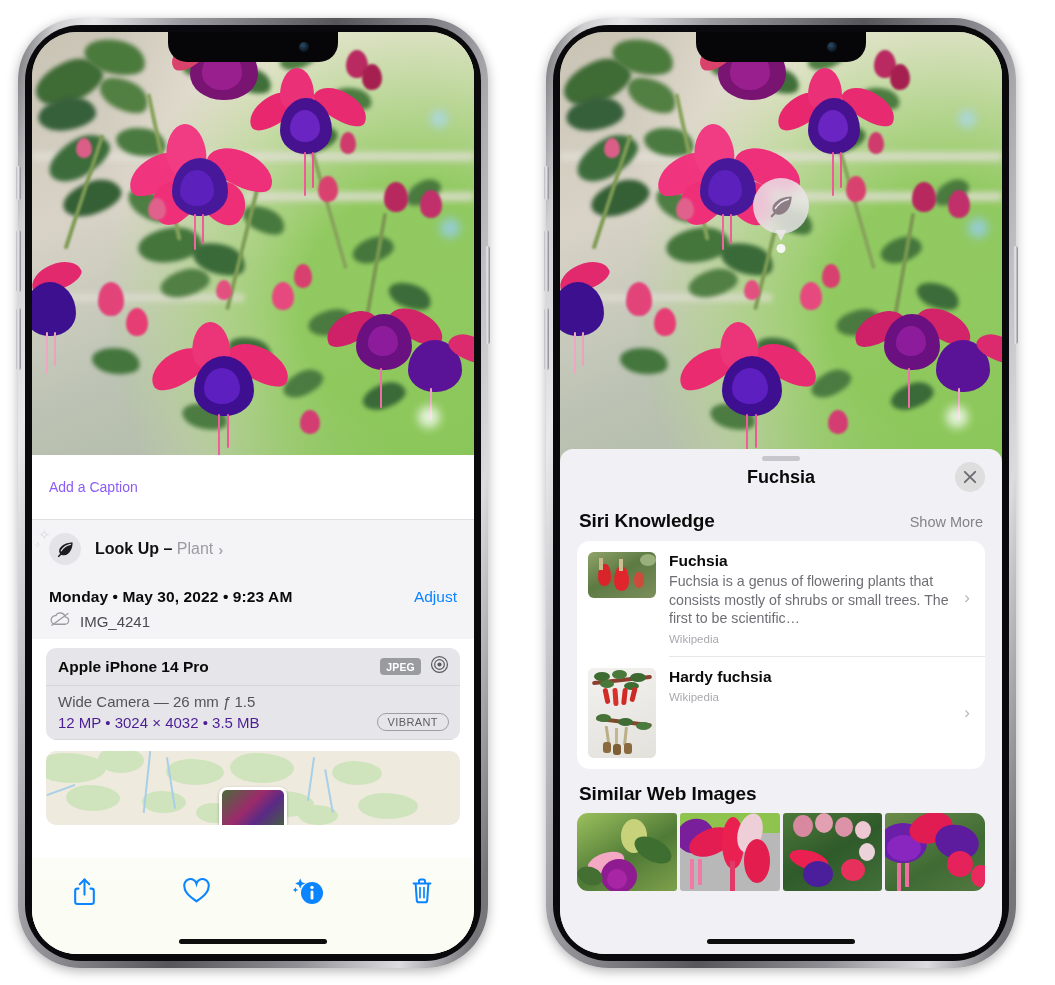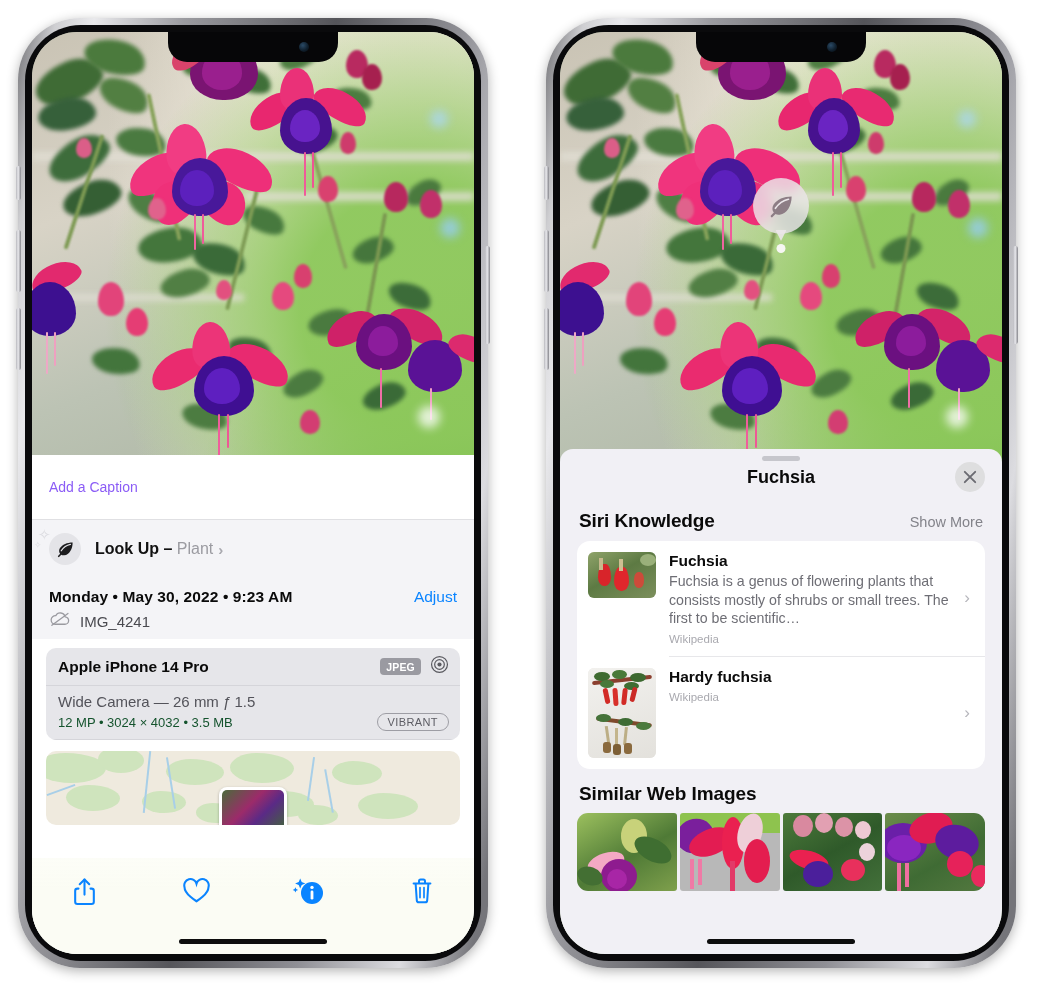--- a/index.html
+++ b/index.html
@@ -90,21 +90,21 @@
   .cam-card{margin:9px 14px 0;background:#e6e6ea;border-radius:10px;overflow:hidden;}
   .cc-top{display:flex;align-items:center;justify-content:space-between;padding:7px 11px 7px 12px;}
   .cc-title{font-size:15.5px;font-weight:700;color:#0a0a0a;}
   .cc-right{display:flex;align-items:center;gap:9px;}
   .chip-jpeg{background:#9a9aa1;color:#fff;font-size:10.5px;font-weight:600;border-radius:4px;
     padding:2.5px 6px;letter-spacing:.2px;}
   .cc-div{height:1px;background:#d5d5da;}
   .cc-mid{padding:7px 11px 8px 12px;}
   .cc-lens{font-size:15px;color:#53535a;}
   .cc-l2{display:flex;align-items:center;justify-content:space-between;margin-top:3px;}
-  .cc-dims{font-size:13px;color:#14532d;}
+  .cc-dims{font-size:15px;color:#4c1d95;}
   .chip-vib{border:1px solid #9d9da4;color:#5c5c63;font-size:11px;border-radius:10px;
     padding:2px 10px;letter-spacing:.4px;}
   .cc-bot{display:flex;align-items:center;padding:6px 12px 7px;}
   .cc-bot span{font-size:13.5px;color:#6a6a71;text-align:center;}
   .cc-sep{width:1px;height:14px;background:#c9c9cf;}
   .map{margin:11px 14px 0;height:74px;border-radius:10px;overflow:hidden;position:relative;
     background:#efeade;}
   .mapblob{position:absolute;background:#cfe4bd;border-radius:42% 58% 50% 50%/48% 52% 48% 52%;}
   .mapriver{position:absolute;background:#a8cfe8;}
   .mappin{position:absolute;left:50%;transform:translateX(-50%);bottom:-12px;width:62px;height:44px;

